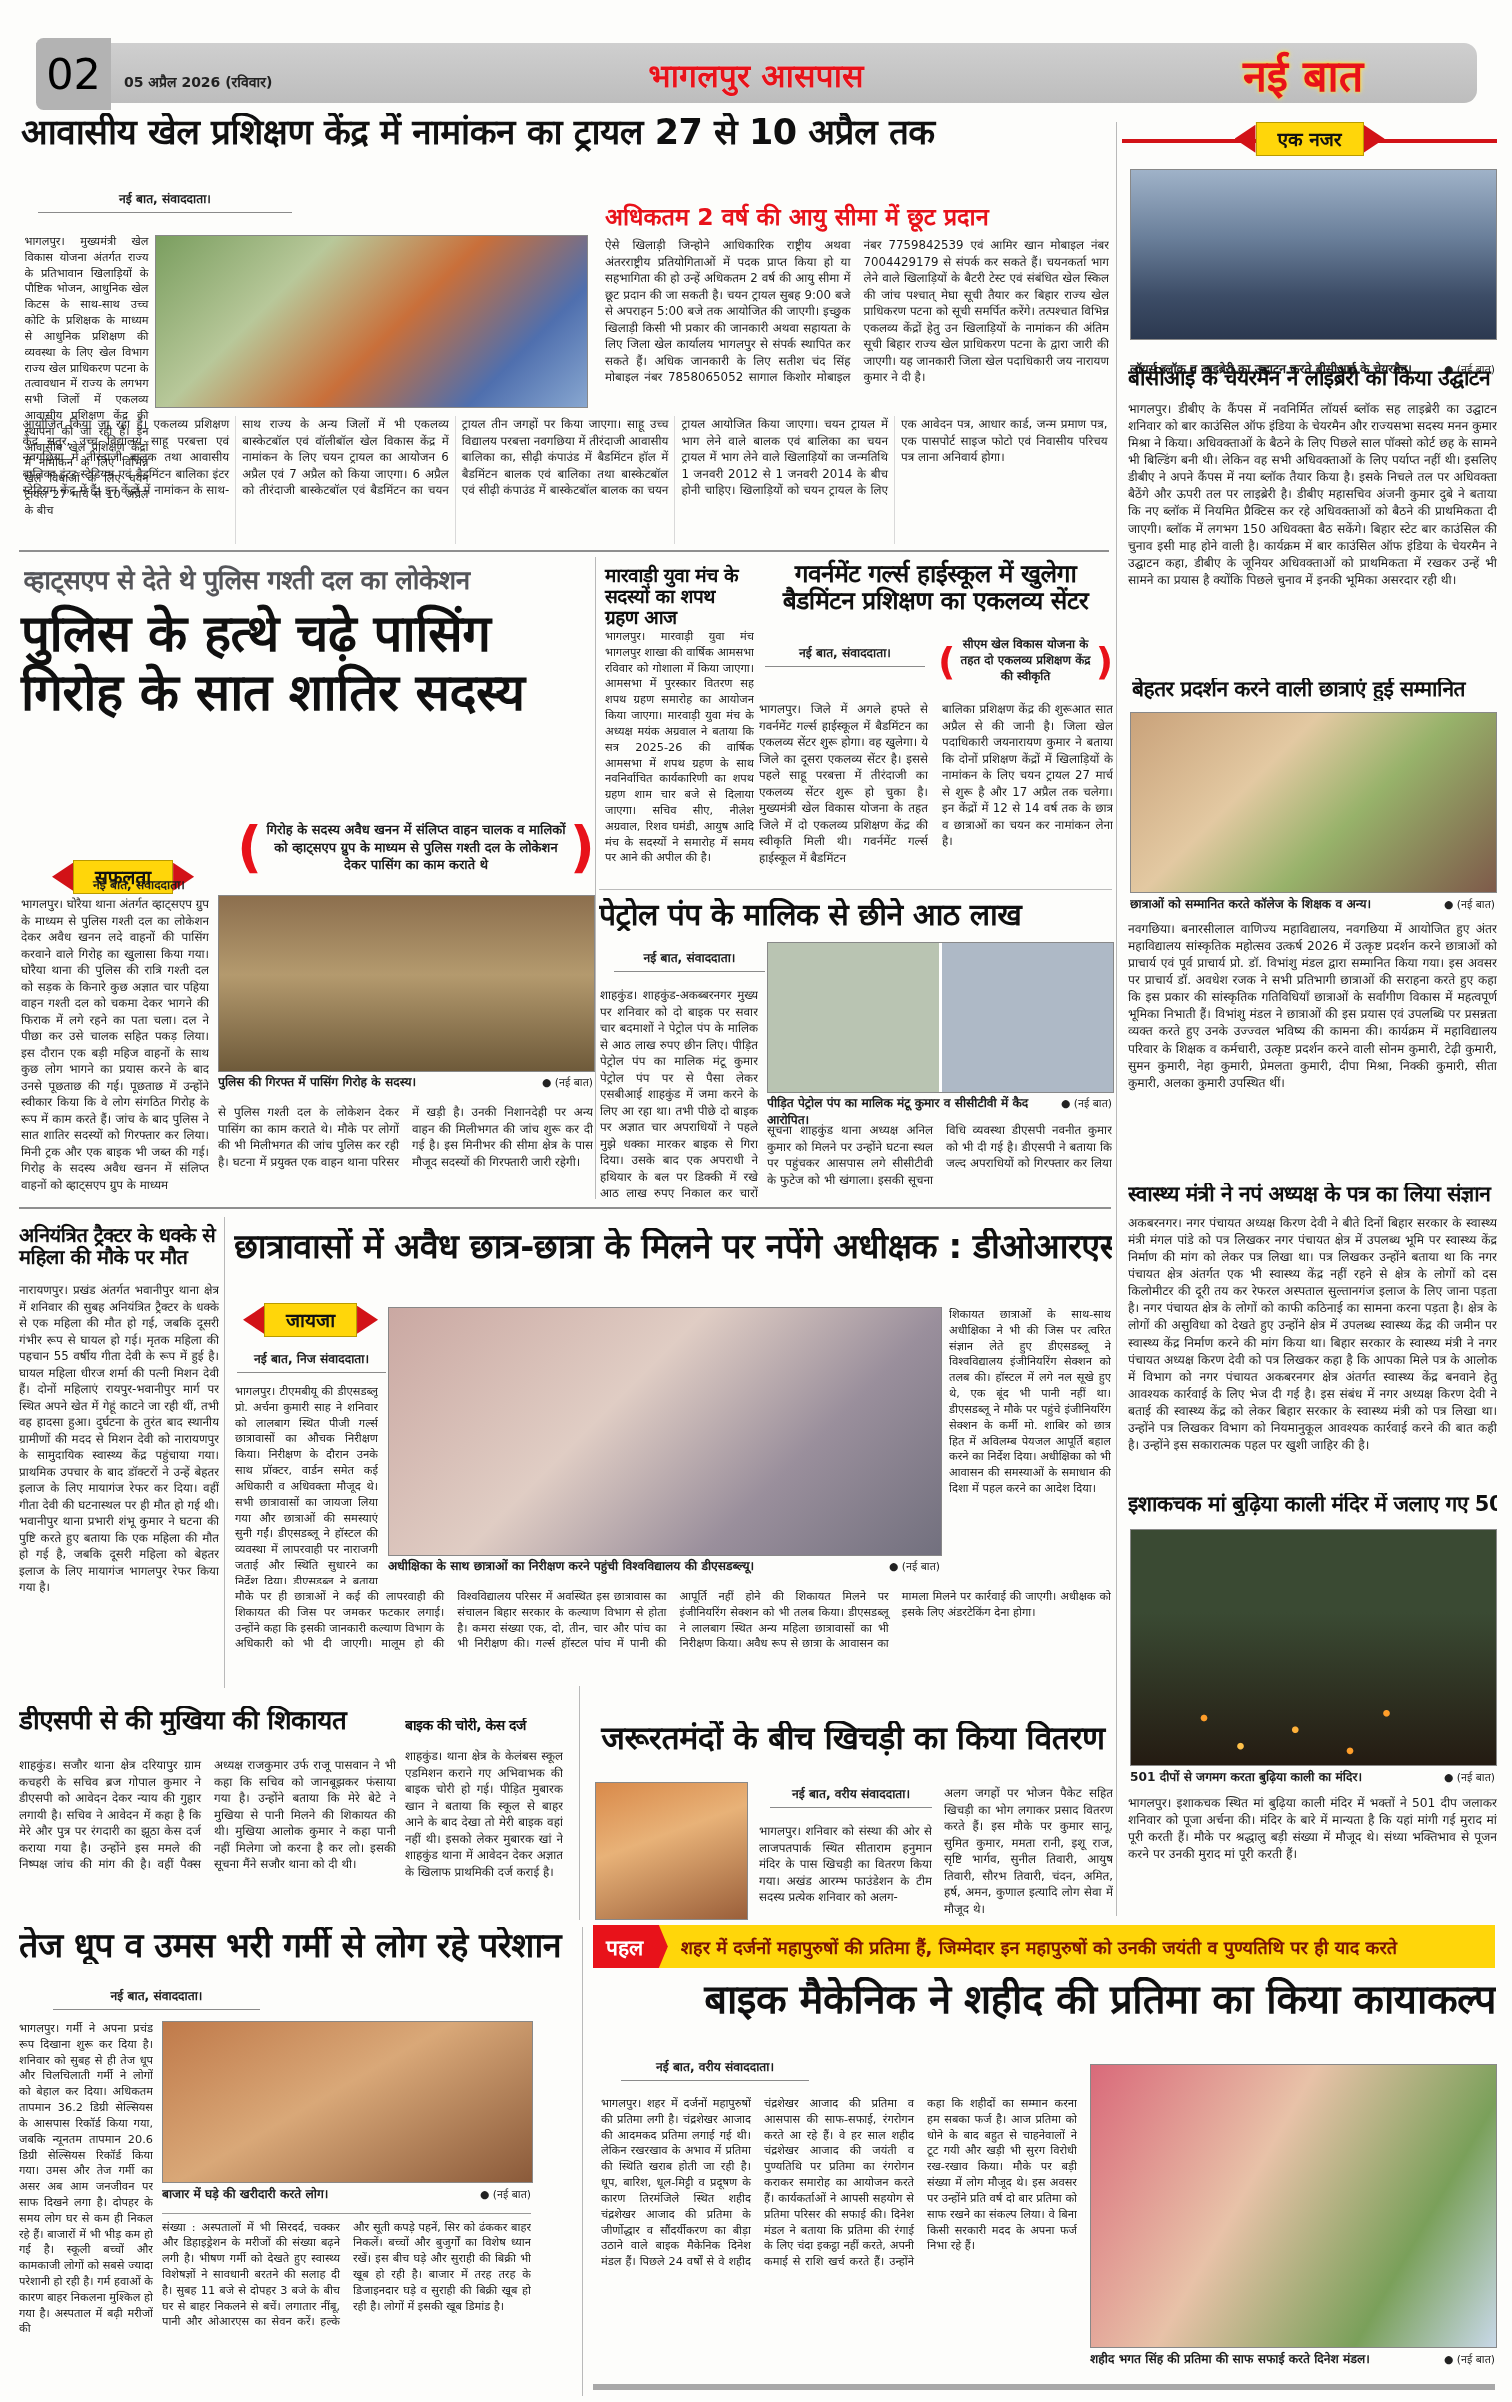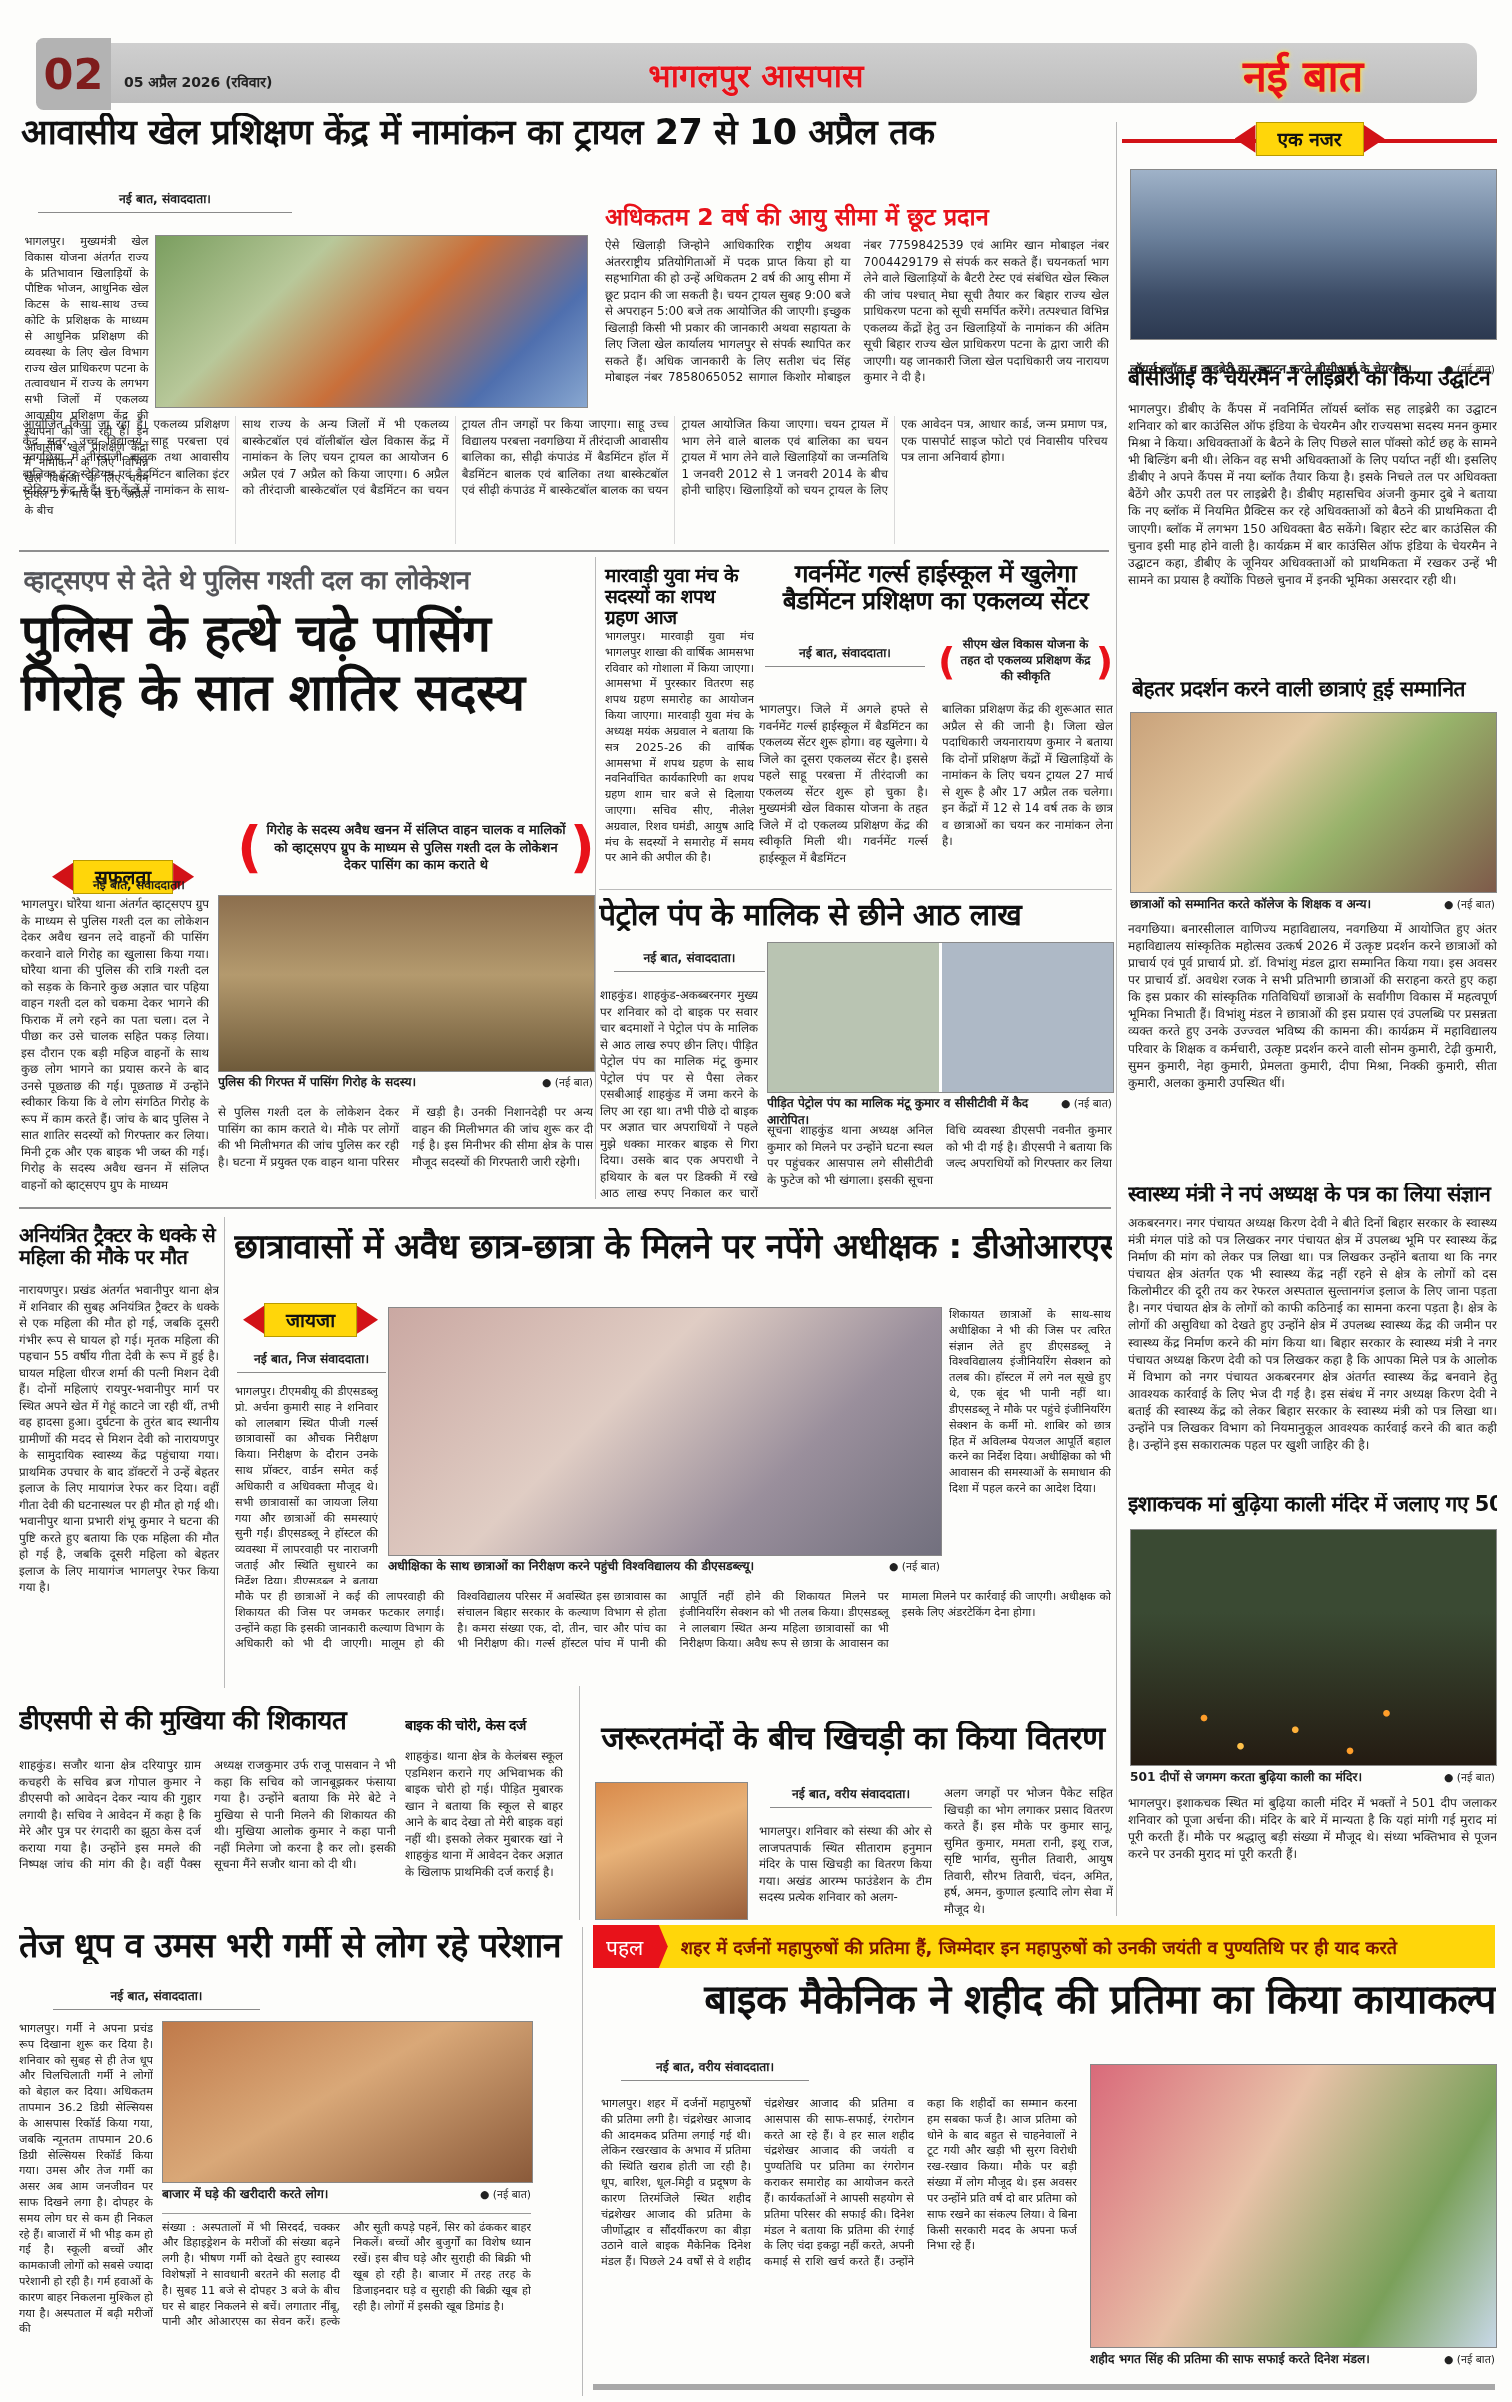--- a/index.html
+++ b/index.html
@@ -13,42 +13,42 @@
   .cols3{column-count:3;column-gap:13px;}
   .cols4{column-count:4;column-gap:13px;}
   .cols5{column-count:5;column-gap:13px;column-rule:0.9px solid #d9d9d9;}
   .byline{text-align:center;font-weight:700;font-size:12.2px;border-bottom:0.9px solid #8a8a8a;padding-bottom:4.7px;}
   .caption{display:flex;justify-content:space-between;align-items:baseline;font-weight:700;font-size:12.2px;overflow:hidden;}
   .caption .credit{font-weight:400;font-size:10.8px;color:#222;flex:0 0 auto;margin-left:7.5px;}
   .rule-h{background:#8f8f8f;height:1.9px;}
   .vline{width:0.9px;background:#b9b9b9;}
   
   .hdr-bar{background:linear-gradient(#cfcfcf,#bdbdbd);border-radius:0 13px 13px 0;}
-  .pageno{font-size:43px;font-weight:700;color:#7f1d1d;background:#b3b3b3;border-radius:7.5px 0 0 7.5px;
+  .pageno{font-size:43px;font-weight:400;color:#000000;background:#b3b3b3;border-radius:7.5px 0 0 7.5px;
           text-align:center;line-height:72px;}
   .hdr-date{font-size:14px;font-weight:700;color:#222;}
   .hdr-section{font-size:32px;font-weight:700;color:#e8121a;text-shadow:0 0 0.9px #fff;}
   .hdr-paper{font-size:43px;font-weight:700;color:#e8121a;text-shadow:0 0 2.8px #ffd400,0 0 5.6px #ffe97a;}
   
   .badge{display:flex;align-items:center;}
   .badge .arr{width:21px;height:28px;background:#d21217;}
   .badge .arr.l{clip-path:polygon(100% 0,100% 100%,0 50%);}
   .badge .arr.r{clip-path:polygon(0 0,0 100%,100% 50%);}
   .badge .bx{background:#ffd60a;border:0.9px solid #b99b00;font-weight:700;font-size:19px;
              padding:2.8px 21px;color:#111;white-space:nowrap;}
   .badge-line{position:absolute;left:0;right:0;top:50%;height:3.8px;background:#d21217;}
   
   .pquote{display:flex;align-items:center;}
   .pquote .paren{color:#e8121a;font-size:55px;font-weight:700;line-height:0.8;flex:0 0 auto;}
   .pquote .qt{font-weight:700;font-size:13px;line-height:1.35;text-align:center;padding:0 3.8px;}
   .subhead-red{color:#e8121a;font-weight:700;}
   .kicker{color:#55565a;font-weight:700;letter-spacing:-0.5px;}
   
   .pahal{display:flex;align-items:stretch;background:#ffd60a;}
-  .pahal .pbx{background:#e8121a;color:#fff;font-weight:400;font-size:21px;display:flex;align-items:center;
+  .pahal .pbx{background:#e8121a;color:#fff;font-weight:700;font-size:21px;display:flex;align-items:center;
               padding:0 24.5px 0 13px;clip-path:polygon(0 0,88% 0,100% 50%,88% 100%,0 100%);}
   .pahal .ptx{color:#7a1106;font-weight:700;font-size:18px;display:flex;align-items:center;padding:0 13px;white-space:nowrap;overflow:hidden;}
   
   .ph{border:0.9px solid #888;overflow:hidden;}
   .ph-sports{background:linear-gradient(135deg,#7a9e5f 0%,#b8c89a 30%,#c96f3a 55%,#4f6fae 80%,#88a7d0 100%);}
   .ph-ribbon{background:linear-gradient(180deg,#9fb2c8 0%,#6a7f9a 40%,#3c4c66 75%,#2c3950 100%),radial-gradient(circle at 50% 60%,#e8b931 0 8%,transparent 9%);}
   .ph-police{background:linear-gradient(180deg,#8c6f4e 0%,#b49a6e 45%,#6e5a3a 100%);}
   .ph-honored{background:linear-gradient(135deg,#c9a27a 0%,#e3c9a2 35%,#97b26a 60%,#7e5a4a 100%);}
   .ph-petrol{background:linear-gradient(90deg,#b9c4b2 0 49.5%,#fff 49.5% 50.5%,#aeb9c6 50.5% 100%);}
   .ph-dsw{background:linear-gradient(135deg,#caa8a2 0%,#e0cdc4 40%,#9a8f9c 70%,#72707e 100%);}

